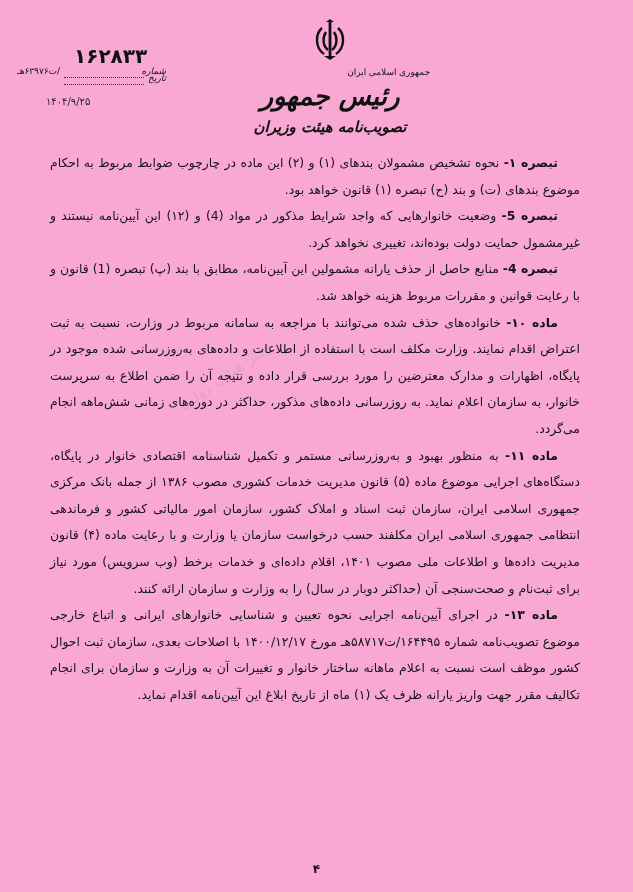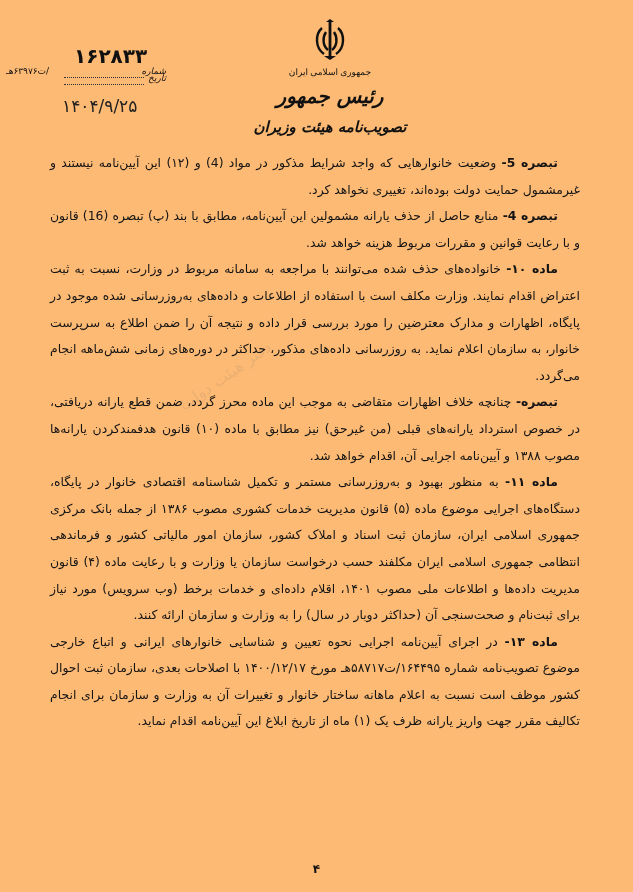--- a/index.html
+++ b/index.html
@@ -1,46 +1,46 @@
 <!DOCTYPE html>
 <html lang="fa" dir="rtl"><head>
   <meta charset="utf-8">
   <style>
     html, body { margin: 0; padding: 0; background: #ffffff; }
     body {
       width: 633px; height: 892px; position: relative; overflow: hidden;
       font-family: "DejaVu Sans", sans-serif; color: #111111;
     }
-    .page { position: absolute; left: 0; top: 0; width: 633px; height: 892px; background: #fdba74; }
+    .page { position: absolute; left: 0; top: 0; width: 633px; height: 892px; background: #f9a8d4; }
 
     
     .header-center {
       position: absolute; left: 230px; top: 18px; width: 200px;
       text-align: center; direction: rtl;
     }
     .emblem { display: block; margin: 0 auto; width: 36px; height: 44px; }
-    .republic { font-family: Liberation Serif, serif; font-size: 9px; margin-top: 4px; line-height: 12px; }
-    .president { font-family: "DejaVu Serif", serif; font-size: 20px; font-weight: bold; line-height: 28px; margin-top: 4px; font-style: italic; }
+    .republic { font-family: Liberation Sans, sans-serif; font-size: 9px; margin-top: 4px; line-height: 12px; text-align: right; }
+    .president { font-family: "DejaVu Serif", serif; font-size: 26px; font-weight: bold; line-height: 28px; margin-top: 4px; font-style: italic; }
     .cabinet { font-family: "DejaVu Serif", serif; font-size: 15px; font-weight: bold; line-height: 22px; margin-top: 6px; font-style: italic; text-align: center; }
 
     
     .meta {
       position: absolute; left: 6px; top: 44px; width: 160px; direction: rtl;
     }
     .meta-number-big {
       position: absolute; left: 68px; top: 0px; font-size: 20px; font-weight: bold; letter-spacing: 2px;
       font-family: "DejaVu Sans", sans-serif; direction: ltr;
     }
     .meta-row { position: absolute; left: 0; width: 160px; height: 14px; font-size: 9px; }
     .meta-row .lbl { position: absolute; right: 0; top: 0; font-family: Liberation Mono, monospace; font-style: italic; }
     .meta-row .dots { position: absolute; right: 22px; top: 2px; width: 80px; border-bottom: 1px dotted #333; height: 9px; }
     .meta-row.num { top: 22px; }
-    .meta-row.num .val { position: absolute; left: 0px; top: 0; font-size: 9px; direction: rtl; }
+    .meta-row.num .val { position: absolute; left: 11px; top: 0; font-size: 9px; direction: rtl; }
     .meta-row.date { top: 29px; text-align: center; }
-    .meta-date-val { position: absolute; left: 56px; top: 52px; font-size: 17px; letter-spacing: 1px; direction: rtl; color: #222; }
+    .meta-date-val { position: absolute; left: 40px; top: 52px; font-size: 10px; letter-spacing: 1px; direction: rtl; color: #222; }
 
     
     .content {
       position: absolute; left: 50px; top: 150px; width: 530px;
       direction: rtl; text-align: justify; text-align-last: right;
       font-size: 12.4px; line-height: 26.6px; color: #141414;
     }
     .para { margin: 0; text-indent: 22px; }
     .para .head { font-weight: bold; }
 
@@ -88,22 +88,22 @@
       <path d="M12 38 L24 38 L18 42 Z" fill="#111"></path>
     </svg>
     <div class="republic">جمهوری اسلامی ایران</div>
     <div class="president">رئیس جمهور</div>
     <div class="cabinet">تصویب‌نامه هیئت وزیران</div>
   </div>
 
   <div class="watermark">دفتر هیئت دولت</div>
 
   <div class="content">
+    <p class="para"><span class="head">تبصره ۱-</span><span> نحوه تشخیص مشمولان بندهای (۱) و (۲) این ماده در چارچوب ضوابط مربوط به احکام موضوع بندهای (ت) و بند (ح) تبصره (۱) قانون خواهد بود.</span></p>
     <p class="para"><span class="head">تبصره 5-</span><span> وضعیت خانوارهایی که واجد شرایط مذکور در مواد (4) و (۱۲) این آیین‌نامه نیستند و غیرمشمول حمایت دولت بوده‌اند، تغییری نخواهد کرد.</span></p>
-    <p class="para"><span class="head">تبصره 4-</span><span> منابع حاصل از حذف یارانه مشمولین این آیین‌نامه، مطابق با بند (پ) تبصره (16) قانون و با رعایت قوانین و مقررات مربوط هزینه خواهد شد.</span></p>
+    <p class="para"><span class="head">تبصره 4-</span><span> منابع حاصل از حذف یارانه مشمولین این آیین‌نامه، مطابق با بند (پ) تبصره (1) قانون و با رعایت قوانین و مقررات مربوط هزینه خواهد شد.</span></p>
     <p class="para"><span class="head">ماده ۱۰-</span><span> خانواده‌های حذف شده می‌توانند با مراجعه به سامانه مربوط در وزارت، نسبت به ثبت اعتراض اقدام نمایند. وزارت مکلف است با استفاده از اطلاعات و داده‌های به‌روزرسانی شده موجود در پایگاه، اظهارات و مدارک معترضین را مورد بررسی قرار داده و نتیجه آن را ضمن اطلاع به سرپرست خانوار، به سازمان اعلام نماید. به روزرسانی داده‌های مذکور، حداکثر در دوره‌های زمانی شش‌ماهه انجام می‌گردد.</span></p>
-    <p class="para"><span class="head">تبصره-</span><span> چنانچه خلاف اظهارات متقاضی به موجب این ماده محرز گردد، ضمن قطع یارانه دریافتی، در خصوص استرداد یارانه‌های قبلی (من غیرحق) نیز مطابق با ماده (۱۰) قانون هدفمندکردن یارانه‌ها مصوب ۱۳۸۸ و آیین‌نامه اجرایی آن، اقدام خواهد شد.</span></p>
     <p class="para"><span class="head">ماده ۱۱-</span><span> به منظور بهبود و به‌روزرسانی مستمر و تکمیل شناسنامه اقتصادی خانوار در پایگاه، دستگاه‌های اجرایی موضوع ماده (۵) قانون مدیریت خدمات کشوری مصوب ۱۳۸۶ از جمله بانک مرکزی جمهوری اسلامی ایران، سازمان ثبت اسناد و املاک کشور، سازمان امور مالیاتی کشور و فرماندهی انتظامی جمهوری اسلامی ایران مکلفند حسب درخواست سازمان یا وزارت و با رعایت ماده (۴) قانون مدیریت داده‌ها و اطلاعات ملی مصوب ۱۴۰۱، اقلام داده‌ای و خدمات برخط (وب سرویس) مورد نیاز برای ثبت‌نام و صحت‌سنجی آن (حداکثر دوبار در سال) را به وزارت و سازمان ارائه کنند.</span></p>
     <p class="para"><span class="head">ماده ۱۳-</span><span> در اجرای آیین‌نامه اجرایی نحوه تعیین و شناسایی خانوارهای ایرانی و اتباع خارجی موضوع تصویب‌نامه شماره ۱۶۴۴۹۵/ت۵۸۷۱۷هـ مورخ ۱۴۰۰/۱۲/۱۷ با اصلاحات بعدی، سازمان ثبت احوال کشور موظف است نسبت به اعلام ماهانه ساختار خانوار و تغییرات آن به وزارت و سازمان برای انجام تکالیف مقرر جهت واریز یارانه ظرف یک (۱) ماه از تاریخ ابلاغ این آیین‌نامه اقدام نماید.</span></p>
   </div>
 
   <div class="page-number">۴</div>
 </div>
 
 </body></html>

